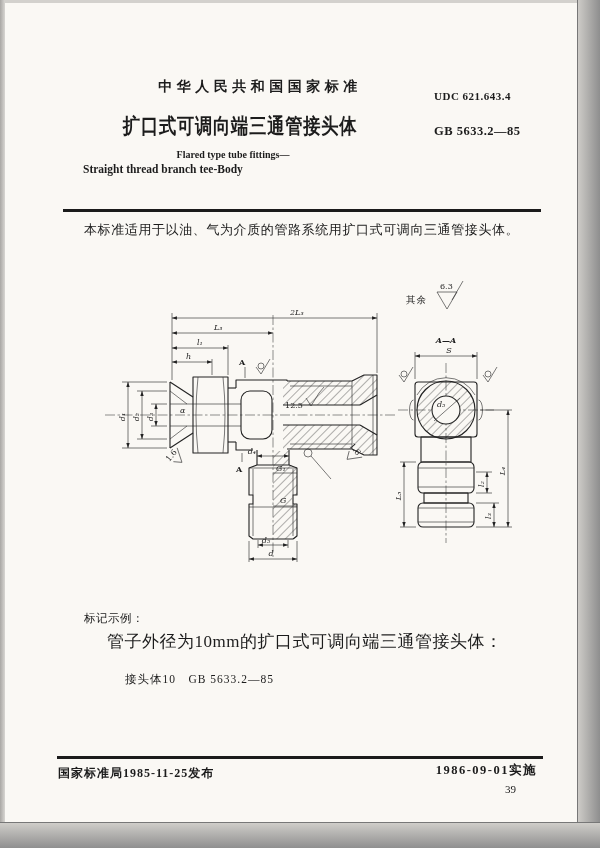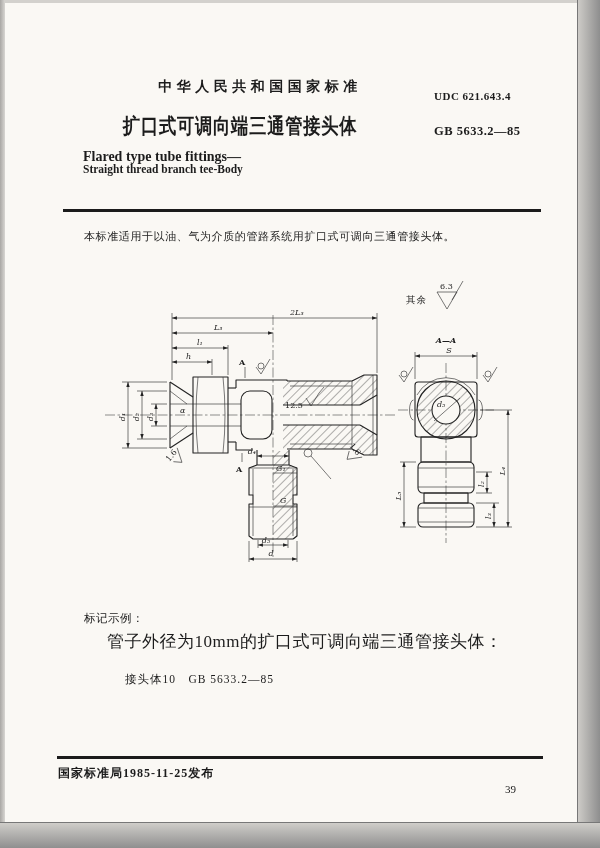--- a/index.html
+++ b/index.html
@@ -21,24 +21,24 @@
 
   .abs{position:absolute;}
   .hdr-std{top:78px;left:60px;width:400px;text-align:center;
     font-size:14px;font-weight:bold;letter-spacing:4.5px;}
   .hdr-udc{top:90px;left:434px;width:100px;font-weight:bold;font-size:11px;letter-spacing:0.5px;}
   .title-cn{top:112px;left:34px;width:400px;text-align:center;
     font-size:21px;font-weight:bold;letter-spacing:1px;
     transform:scaleX(0.82);transform-origin:234px 0;
     font-family:"Liberation Sans","DejaVu Sans",sans-serif;}
   .gb-no{top:124px;left:434px;width:100px;font-weight:bold;font-size:12.5px;letter-spacing:0.5px;}
-  .en1{top:149px;left:83px;width:300px;font-weight:bold;font-size:14px;}
+  .en1{top:149px;left:83px;width:300px;text-align:center;font-weight:bold;font-size:10px;}
   .en2{top:163px;left:83px;width:300px;font-weight:bold;font-size:11.5px;}
   .rule-top{top:209px;left:63px;width:478px;height:3px;background:#1b1b1b;}
-  .scope{top:229px;left:84px;font-size:11px;letter-spacing:0.6px;}
+  .scope{top:221px;left:84px;font-size:13px;letter-spacing:0.6px;}
   .marking-heading{top:611px;left:84px;font-size:11.5px;letter-spacing:0.5px;}
   .marking-line1{top:630px;left:107px;font-size:17px;letter-spacing:0.5px;}
   .marking-line2{top:649px;left:125px;font-size:11.5px;letter-spacing:1px;margin-top:23px;}
   .rule-bottom{top:756px;left:57px;width:486px;height:3px;background:#1b1b1b;}
   .footer-issued{top:765px;left:58px;font-size:12px;font-weight:bold;letter-spacing:1px;}
   .footer-impl{top:762px;left:357px;width:180px;text-align:right;
     font-size:12.5px;font-weight:bold;letter-spacing:1.5px;}
   .page-no{top:783px;left:505px;font-size:11px;}
 
   svg.drawing{position:absolute;top:255px;left:0;width:600px;height:360px;}
@@ -266,19 +266,20 @@
       <text x="491" y="261" transform="rotate(-90 491 261)" text-anchor="middle">l₃</text>
     </g>
   </svg>
 
   <div class="abs marking-heading">标记示例：</div>
   <div class="abs marking-line1">管子外径为10mm的扩口式可调向端三通管接头体：</div>
   <div class="abs marking-line2">接头体10　GB 5633.2—85</div>
 
   <div class="abs rule-bottom"></div>
   <div class="abs footer-issued">国家标准局1985-11-25发布</div>
+  <div class="abs footer-impl">1986-09-01实施</div>
   <div class="abs page-no">39</div>
 
   <div class="edge-top"></div>
   <div class="edge-left"></div>
   <div class="edge-right"></div>
   <div class="edge-bottom"></div>
 </div>
 
 </body></html>

